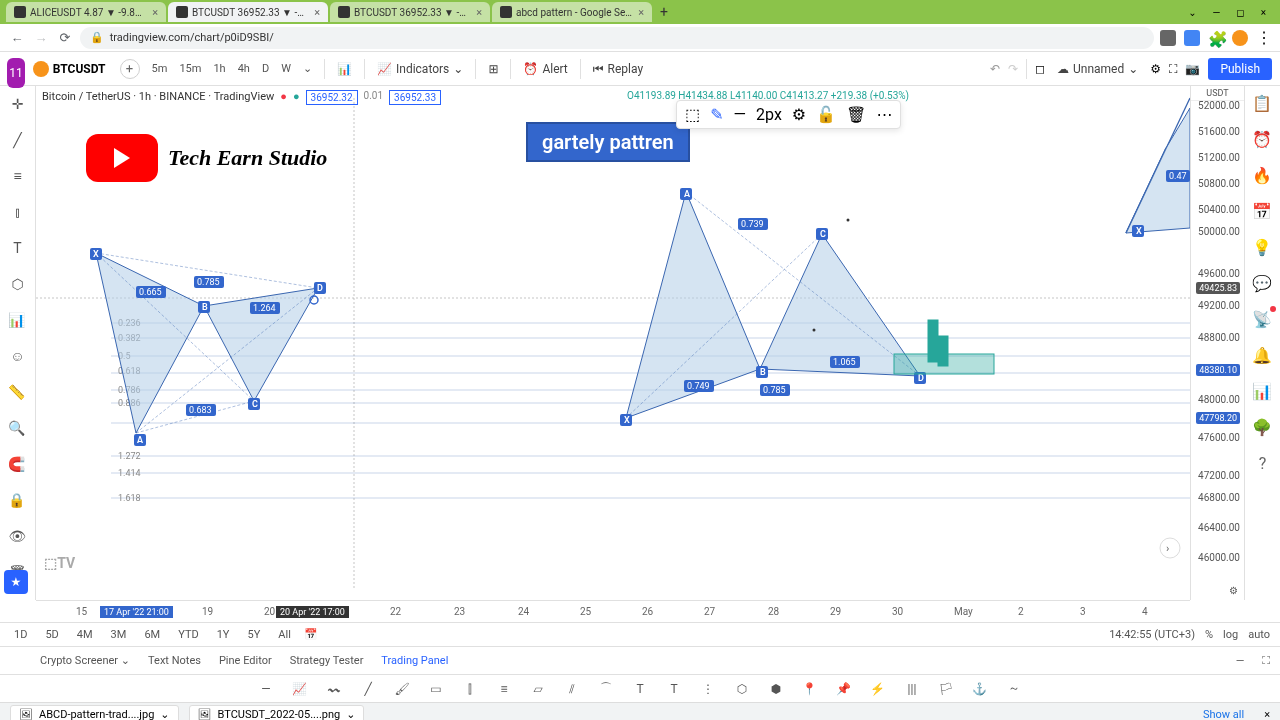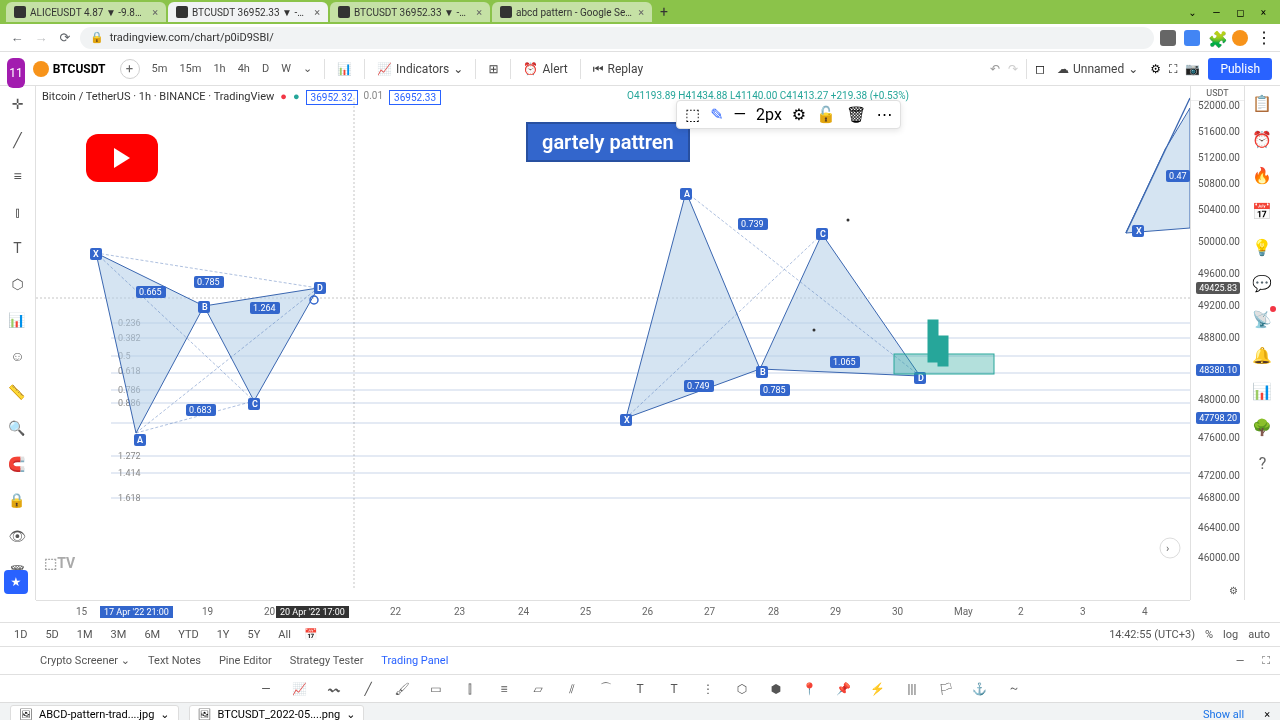--- a/index.html
+++ b/index.html
@@ -200,20 +200,21 @@
       <span>🗑</span>
       <span>⋯</span>
     </div>
 
     <div class="gartley-label">gartely pattren</div>
 
     <div class="youtube-logo">
       <div class="yt-icon">
           <div class="yt-tri"></div>
         </div>
+      <div class="yt-text">Tech Earn Studio</div>
     </div>
 
     <svg class="chart-svg" viewBox="0 0 1154 490">
 
       <line x1="318" y1="0" x2="318" y2="490" stroke="#888" stroke-width="0.5" stroke-dasharray="2,2"></line>
       <line x1="0" y1="200" x2="1154" y2="200" stroke="#888" stroke-width="0.5" stroke-dasharray="2,2"></line>
 
       <line class="fib-line" x1="75" y1="225" x2="1154" y2="225"></line>
       <line class="fib-line" x1="75" y1="240" x2="1154" y2="240"></line>
       <line class="fib-line" x1="75" y1="258" x2="1154" y2="258"></line>
@@ -303,21 +304,21 @@
     </svg>
   </div>
 
   <div class="price-axis">
     <div style="text-align:center;padding:2px 0;border-bottom:1px solid #eee;font-size:9px">USDT</div>
     <div class="price-tick" style="top:14px">52000.00</div>
     <div class="price-tick" style="top:40px">51600.00</div>
     <div class="price-tick" style="top:66px">51200.00</div>
     <div class="price-tick" style="top:92px">50800.00</div>
     <div class="price-tick" style="top:118px">50400.00</div>
-    <div class="price-tick" style="top:150px">50000.00</div>
+    <div class="price-tick" style="top:140px">50000.00</div>
     <div class="price-tick" style="top:182px">49600.00</div>
     <div class="price-tick" style="top:196px"><span style="background:#555;color:#fff;padding:1px 3px;border-radius:2px;font-size:9px">49425.83</span></div>
     <div class="price-tick" style="top:214px">49200.00</div>
     <div class="price-tick" style="top:246px">48800.00</div>
     <div class="price-tick" style="top:278px"><span class="price-hl">48380.10</span></div>
     <div class="price-tick" style="top:308px">48000.00</div>
     <div class="price-tick" style="top:326px"><span class="price-hl">47798.20</span></div>
     <div class="price-tick" style="top:346px">47600.00</div>
     <div class="price-tick" style="top:384px">47200.00</div>
     <div class="price-tick" style="top:406px">46800.00</div>
@@ -358,21 +359,21 @@
   <span class="time-tick" style="left:856px">30</span>
   <span class="time-tick" style="left:918px">May</span>
   <span class="time-tick" style="left:982px">2</span>
   <span class="time-tick" style="left:1044px">3</span>
   <span class="time-tick" style="left:1106px">4</span>
 </div>
 
 <div class="range-bar">
   <span class="range-btn">1D</span>
   <span class="range-btn">5D</span>
-  <span class="range-btn">1M</span>
+  <span class="range-btn">4M</span>
   <span class="range-btn">3M</span>
   <span class="range-btn">6M</span>
   <span class="range-btn">YTD</span>
   <span class="range-btn">1Y</span>
   <span class="range-btn">5Y</span>
   <span class="range-btn">All</span>
   <span>📅</span>
   <div class="range-right">
     <span>14:42:55 (UTC+3)</span>
     <span>%</span>

